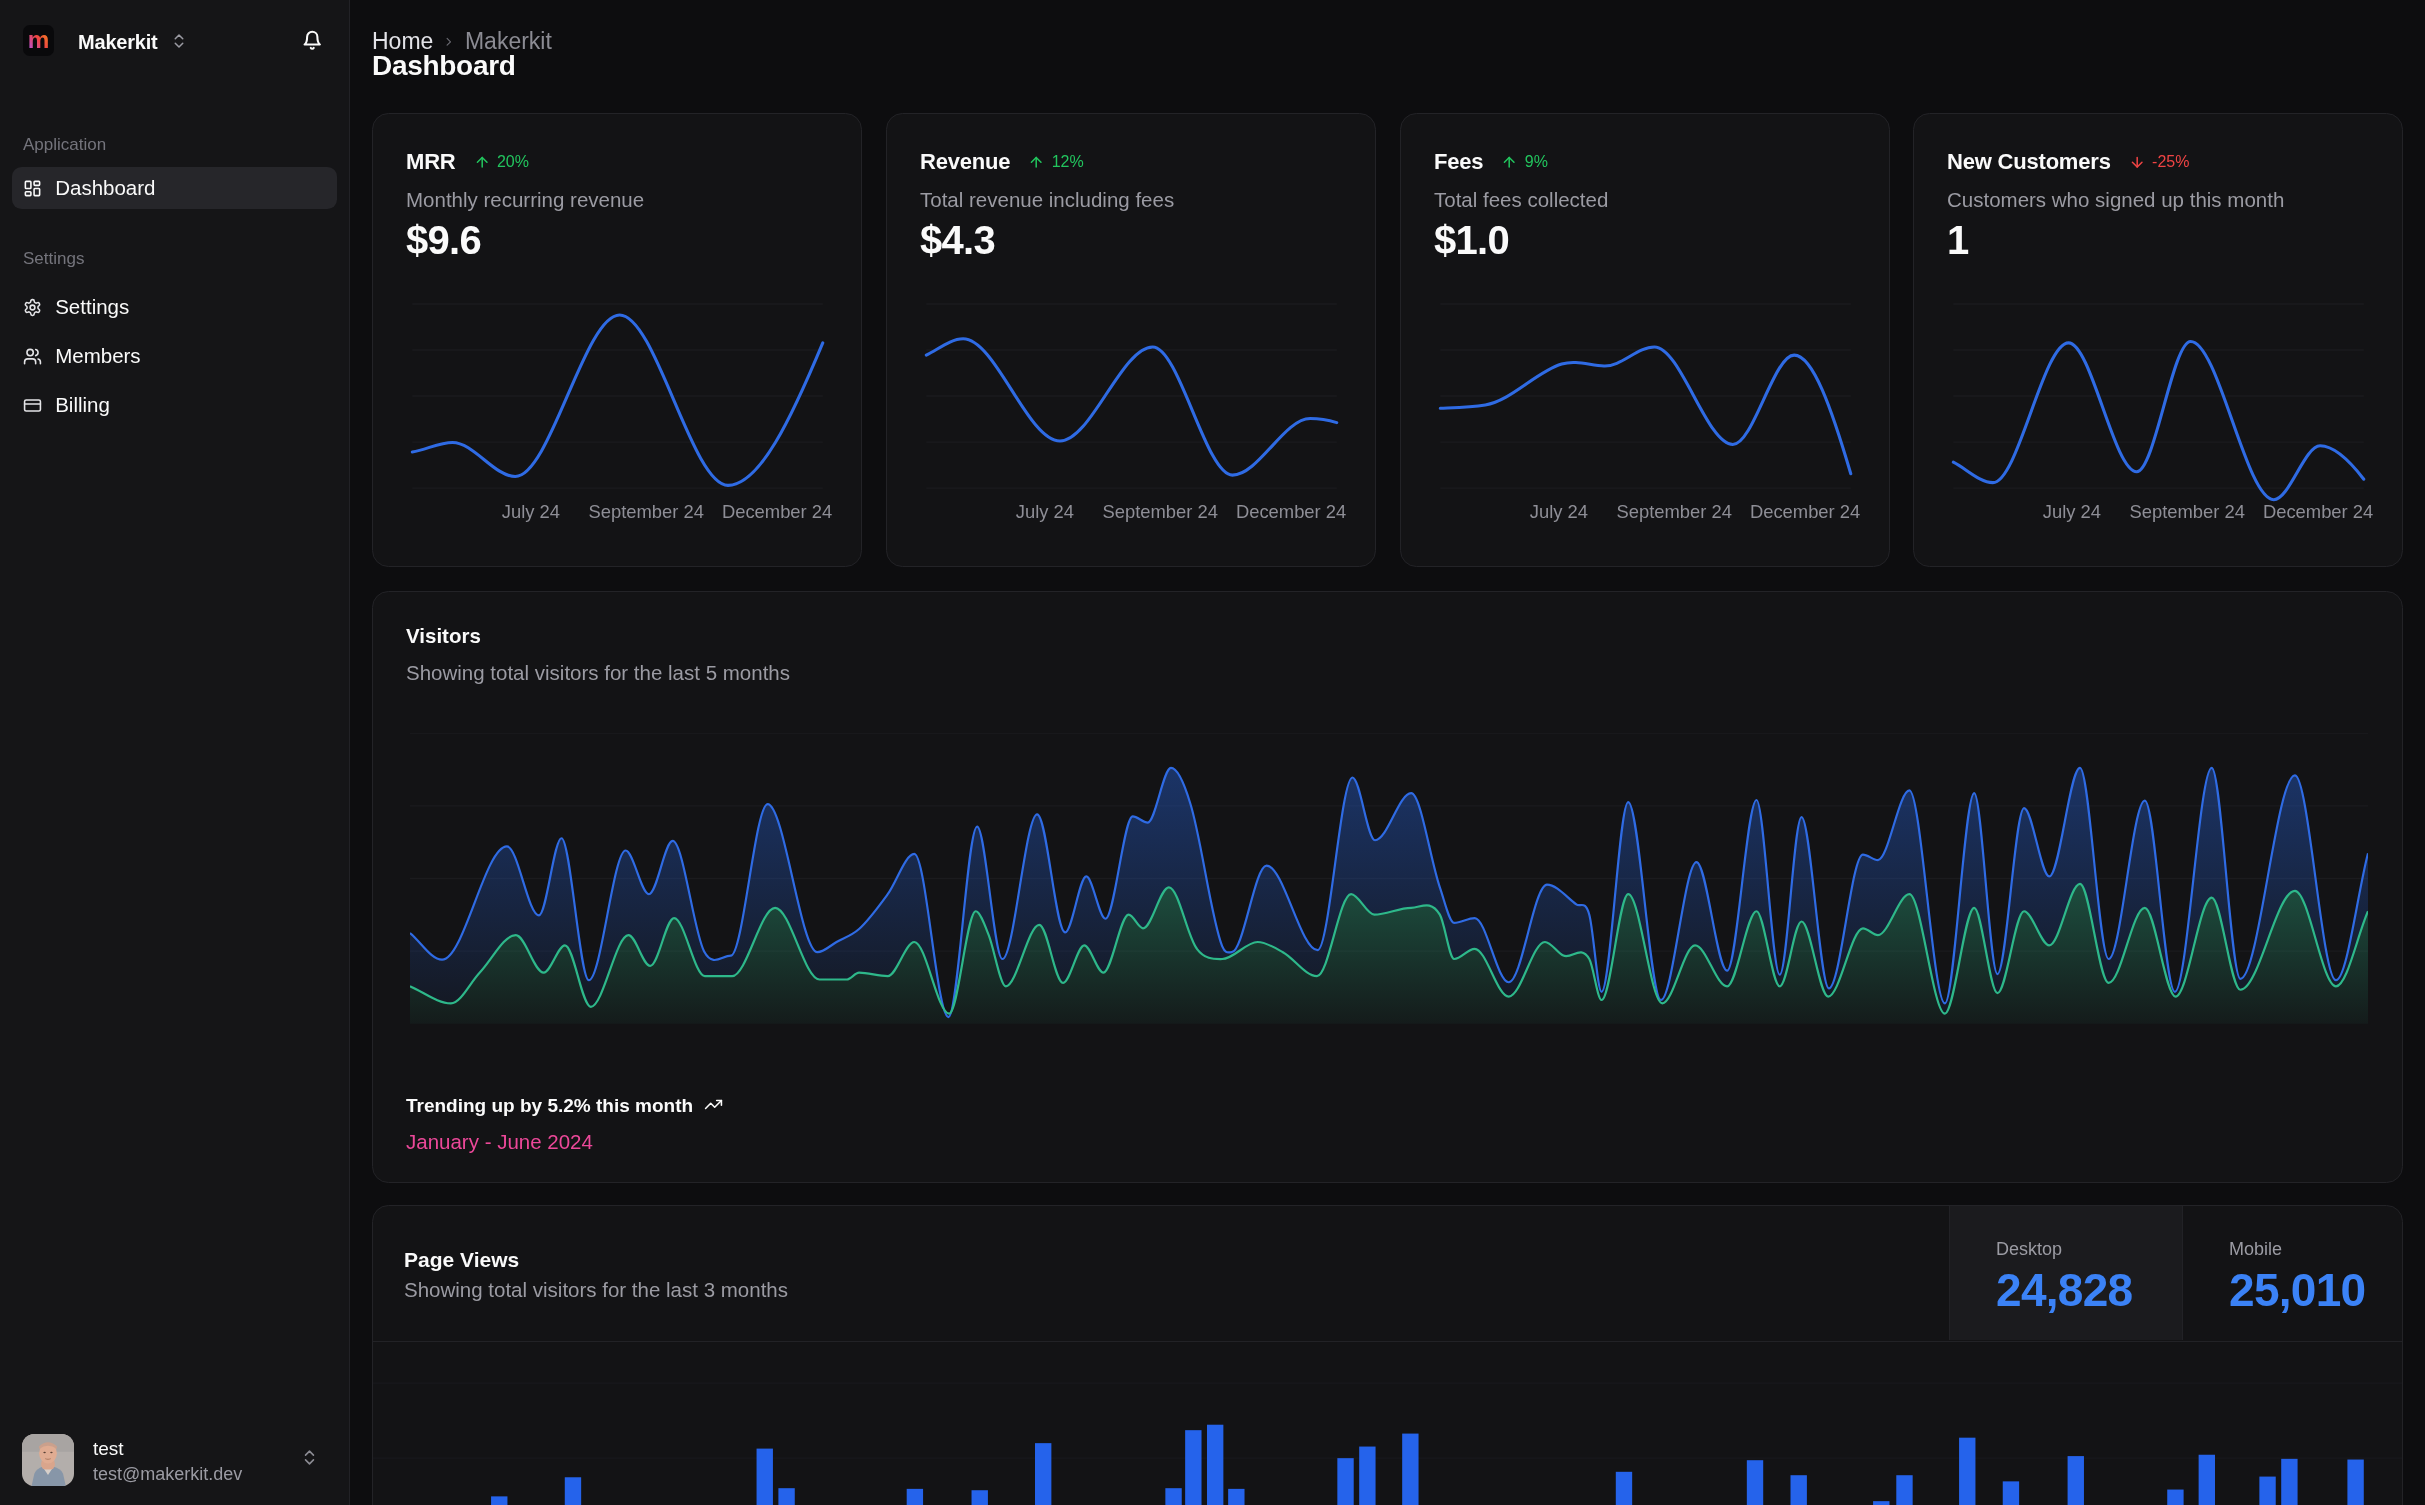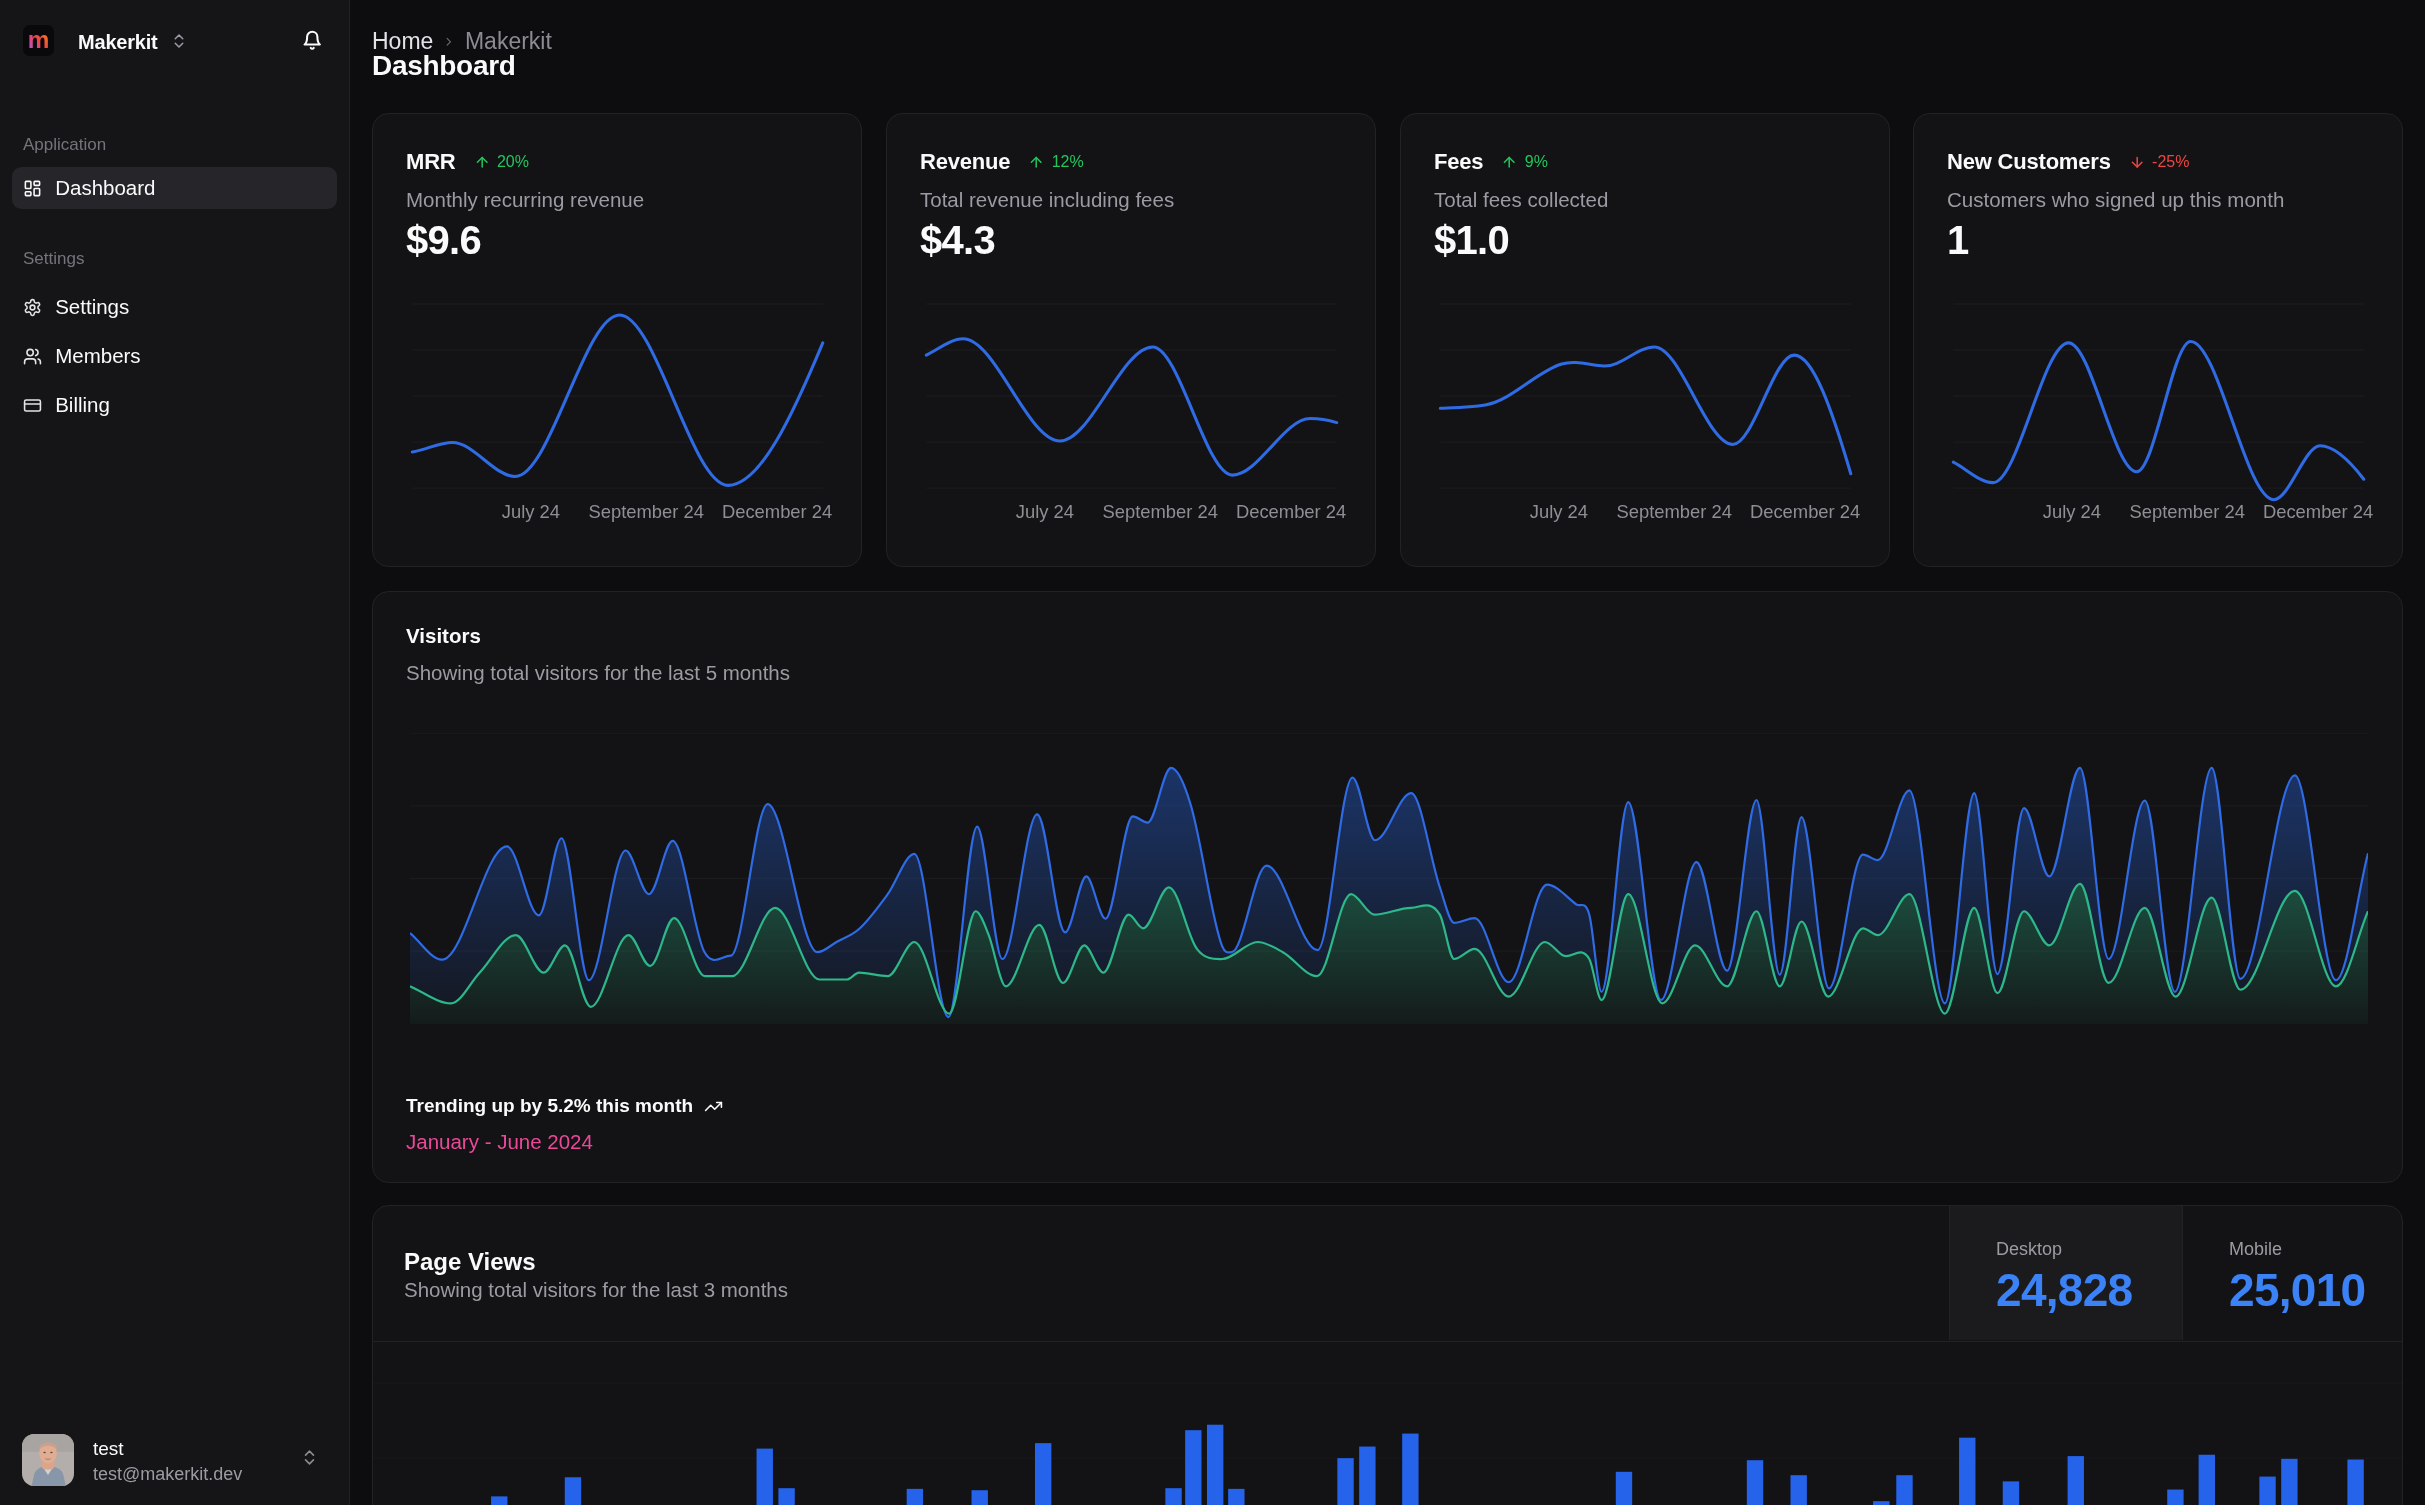--- a/index.html
+++ b/index.html
@@ -28,25 +28,25 @@
 .s-title { position:absolute; left:33px; top:35px; display:flex; align-items:center; gap:18px; font-size:22px; font-weight:700; color:#fafafa; letter-spacing:-0.2px; white-space:nowrap; }
 .trend { display:flex; align-items:center; gap:7px; font-size:16px; font-weight:400; letter-spacing:0; }
 .trend.up { color:#22c55e; } .trend.down { color:#ef4444; }
 .s-sub { position:absolute; left:33px; top:74px; font-size:20.5px; color:#9b9ba3; white-space:nowrap; }
 .s-val { position:absolute; left:33px; top:104px; font-size:40px; font-weight:700; color:#fafafa; letter-spacing:-0.7px; }
 .s-chart { position:absolute; left:39px; top:190px; }
 .vcard { left:21px; top:591px; width:2031px; height:592px;padding-left:8px; }
 .v-title { position:absolute; left:33px; top:32px; font-size:20.5px; font-weight:700; color:#fafafa; }
 .v-sub { position:absolute; left:33px; top:69px; font-size:20.5px; color:#9b9ba3; }
 .v-chart { position:absolute; left:37px; top:141px; }
-.v-trend { position:absolute; left:33px; top:503px; display:flex; align-items:center; gap:11px; font-size:19px; font-weight:700; color:#fafafa; }
+.v-trend { position:absolute; left:33px; top:503px; display:flex; align-items:flex-start; gap:11px; font-size:19px; font-weight:700; color:#fafafa; }
 .v-range { position:absolute; left:33px; top:538px; font-size:20.5px; color:#ec4899; }
 .pcard { left:21px; top:1205px; width:2031px; height:751px; }
 .p-head { position:absolute; left:0; top:0; width:100%; height:136px; border-bottom:1.4px solid #222226; }
-.p-title { position:absolute; left:31px; top:42px; font-size:24px; font-weight:700; color:#fafafa; }
+.p-title { position:absolute; left:31px; top:42px; font-size:21px; font-weight:700; color:#fafafa; }
 .p-sub { position:absolute; left:31px; top:72px; font-size:20.5px; color:#9b9ba3; }
 .p-box { position:absolute; top:0; height:134px; border-left:1.4px solid #222226; }
 .p-box .lbl { position:absolute; left:46px; top:33px; font-size:18px; color:#9b9ba3; }
 .p-box .num { position:absolute; left:46px; top:57px; font-size:46px; font-weight:700; color:#3b82f6; letter-spacing:-0.7px; }
 .p-desktop { left:1576px; width:233px; background:#1b1b1e; }
 .p-mobile { left:1809px; width:222px; }
 .p-bars { position:absolute; left:0; top:136px; }
 </style></head>
 <body>
 <div id="app">

